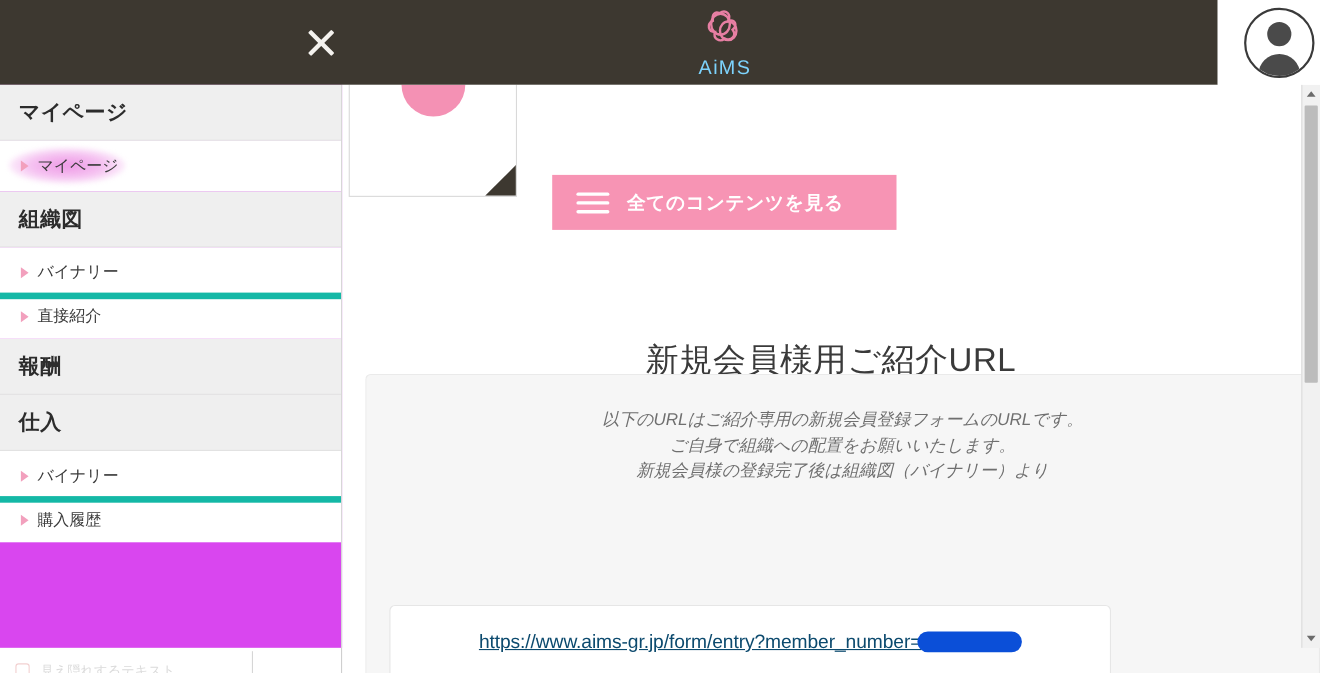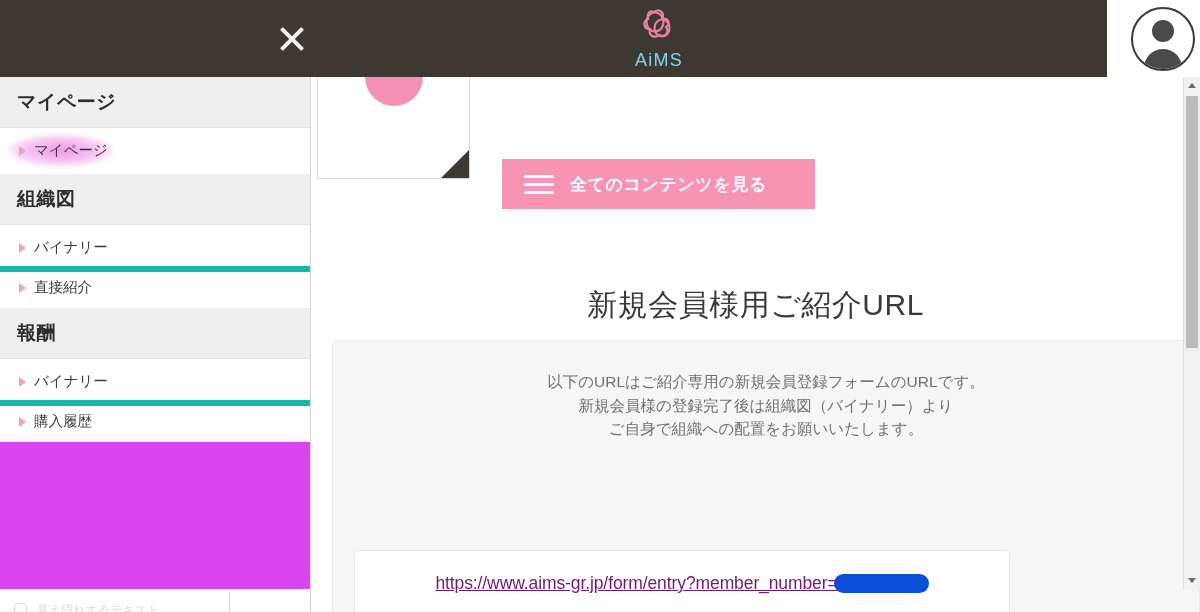--- a/index.html
+++ b/index.html
@@ -293,21 +293,21 @@
     padding-right: 32px;
     color: #ffffff;
     font-size: 17px;
     font-weight: bold;
     letter-spacing: 0.6px;
   }
 
   .page-title {
     position: absolute;
     left: 0;
-    top: 208px;
+    top: 230px;
     width: 889px;
     text-align: center;
     color: #3a3a3a;
     font-size: 30px;
     font-weight: 500;
     letter-spacing: 0.5px;
   }
 
   .panel {
     position: absolute;
@@ -321,42 +321,42 @@
     border-radius: 5px 5px 0 0;
   }
 
   .panel-desc {
     padding-top: 29px;
     text-align: center;
     color: #6f6f6f;
     font-size: 15.5px;
     line-height: 23.5px;
   }
-  .panel-desc div { white-space: nowrap; }
+  .panel-desc div { white-space: nowrap; font-style: italic; }
 
   .url-card {
     position: absolute;
     left: 21px;
     top: 209px;
     width: 656px;
     height: 120px;
     background: #ffffff;
     border: 1px solid #e6e6e6;
     border-radius: 5px;
   }
 
   .url-line {
     position: absolute;
     left: 0; right: 0;
     top: 22px;
     text-align: center;
     white-space: nowrap;
   }
   .url-link {
-    color: #701a75;
+    color: #0c4a6e;
     font-size: 17.5px;
     text-decoration: underline;
     cursor: pointer;
     letter-spacing: -0.1px;
   }
   .redaction {
     display: inline-block;
     vertical-align: middle;
     width: 95px;
     height: 19px;
@@ -454,20 +454,21 @@
         <span class="lbl">バイナリー</span>
       </div>
       <div class="nav-item">
         <span class="tri"></span>
         <span class="lbl">直接紹介</span>
       </div>
     </div>
 
     <div class="nav-section-head">報酬</div>
 
+    <div class="nav-section-head">仕入</div>
     <div class="nav-group">
       <div class="nav-item">
         <span class="tri"></span>
         <span class="lbl">バイナリー</span>
       </div>
       <div class="nav-item">
         <span class="tri"></span>
         <span class="lbl">購入履歴</span>
       </div>
     </div>
@@ -498,22 +499,22 @@
       </span>
       <span class="cta-label">全てのコンテンツを見る</span>
     </button>
 
     <h1 class="page-title">新規会員様用ご紹介URL</h1>
 
     <section class="panel">
 
       <div class="panel-desc">
         <div>以下のURLはご紹介専用の新規会員登録フォームのURLです。</div>
+        <div>ご自身で組織への配置をお願いいたします。</div>
         <div>新規会員様の登録完了後は組織図（バイナリー）より</div>
-        <div>ご自身で組織への配置をお願いいたします。</div>
       </div>
 
       <div class="url-card">
         <div class="url-line">
           <a class="url-link" href="#">https://www.aims-gr.jp/form/entry?member_number=</a><span class="redaction"></span>
         </div>
 
       </div>
     </section>
   </main>

